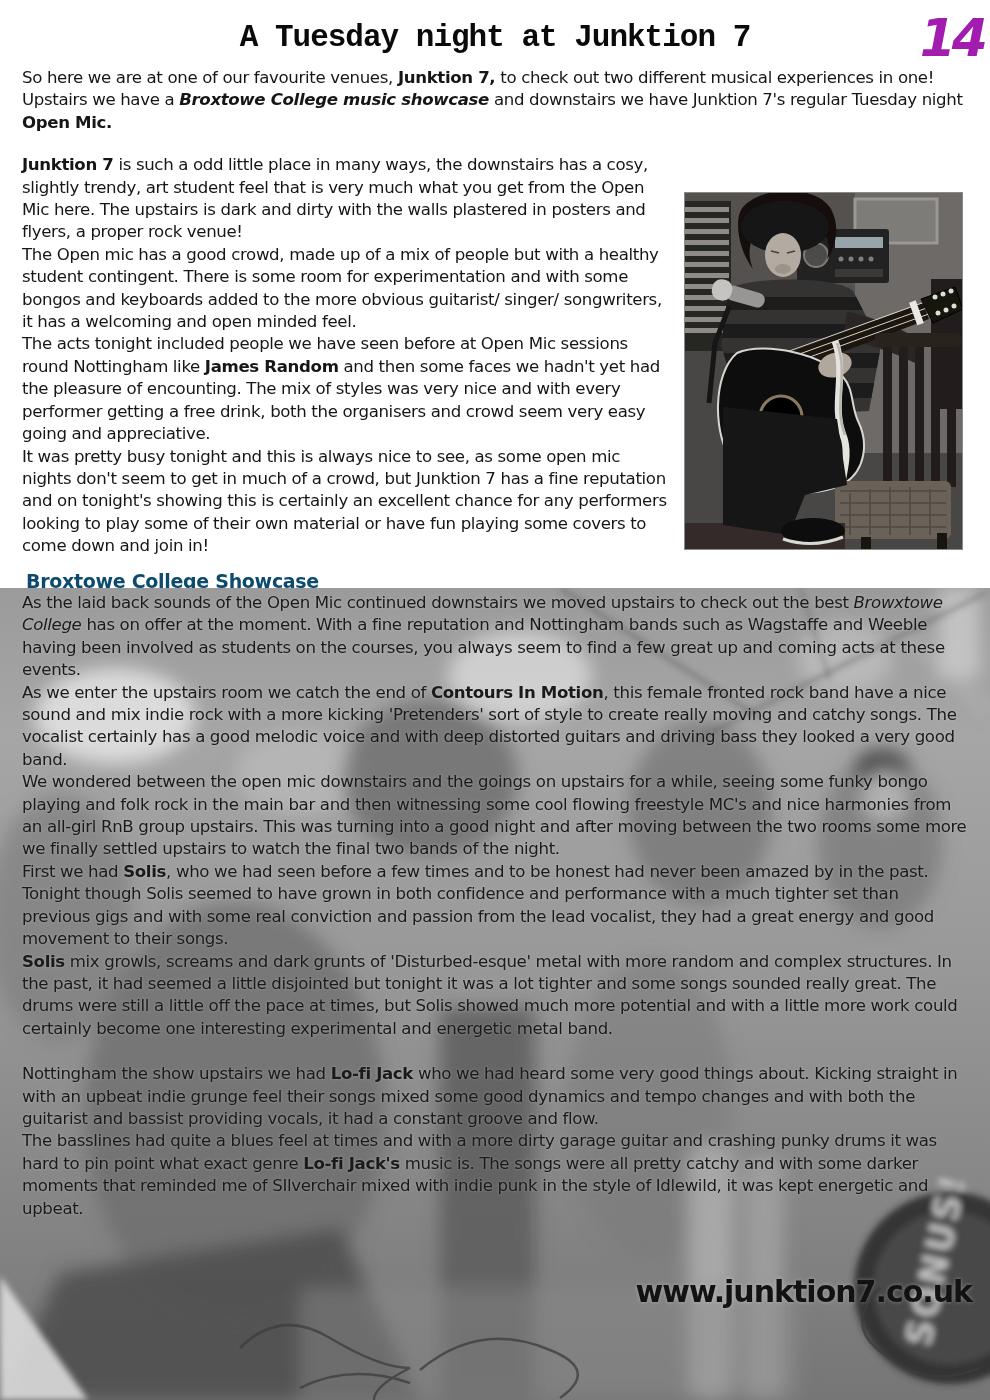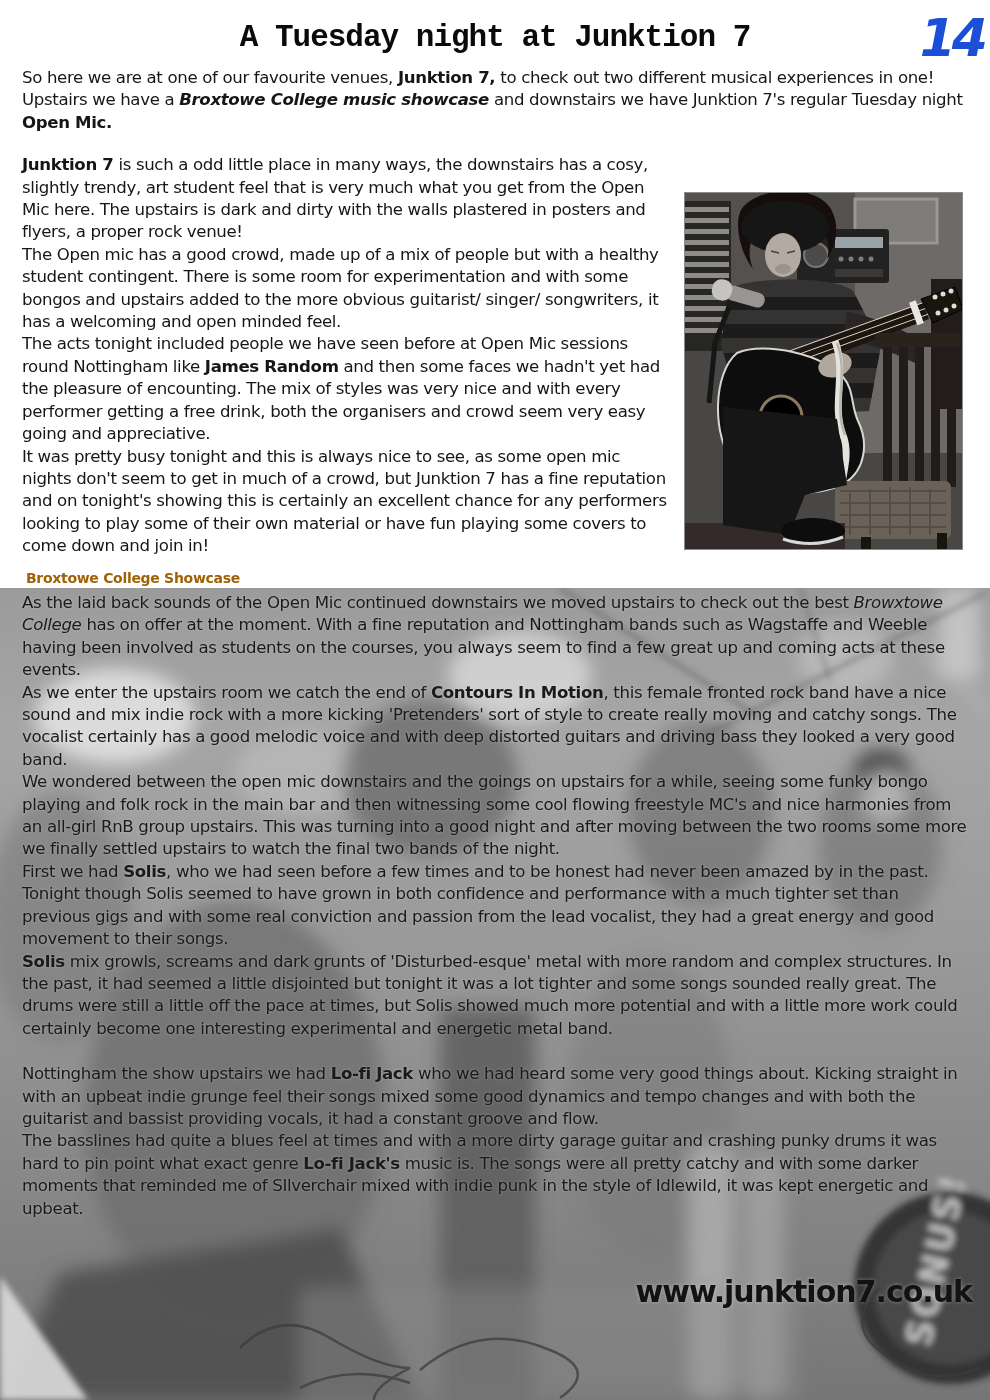--- a/index.html
+++ b/index.html
@@ -3,30 +3,30 @@
 <meta charset="utf-8">
 <style>
   html,body{margin:0;padding:0;background:#e0e0e0;}
   .page{position:relative;width:990px;height:1400px;background:#ffffff;overflow:hidden;
         font-family:"DejaVu Sans","Liberation Sans",sans-serif;color:#111;}
   
   .title{margin:0;padding-top:20px;text-align:center;
          font-family:"Liberation Mono","DejaVu Sans Mono",monospace;
          font-weight:bold;font-size:31px;letter-spacing:-1px;color:#0a0a0a;}
   .pagenum{position:absolute;top:12px;right:6px;font-weight:bold;font-size:52px;
-           font-style:italic;letter-spacing:-4px;color:#1d4ed8;line-height:1;}
+           font-style:italic;letter-spacing:-4px;color:#a21caf;line-height:1;}
   
   .body{margin:0;font-size:16.6px;line-height:22.4px;letter-spacing:-0.35px;color:#161616;}
   .intro{margin:12px 22px 0 22px;}
   .openmic{margin:20px 22px 0 22px;min-height:392px;}
   .photo-float{float:right;width:277px;height:356px;margin:38px 5px 8px 14px;
                border:1px solid #8a8a8a;background:#474443;}
   .photo-float svg{display:block;}
-  .showcase-heading{margin:4px;position:absolute;top:566px;left:22px;font-size:14px;
-                    font-weight:bold;letter-spacing:-0.3px;color:#a16207;}
+  .showcase-heading{margin:4px;position:absolute;top:566px;left:22px;font-size:19px;
+                    font-weight:bold;letter-spacing:-0.3px;color:#0c4a6e;}
   
   .showcase{position:absolute;left:0;top:588px;width:990px;height:824px;overflow:hidden;padding-left:12px;}
   .showcase .bg{position:absolute;left:0;top:0;}
   .overlay{position:absolute;left:22px;top:4px;width:946px;}
   .overlay .body{color:#1a1a1a;text-shadow:0 0 3px rgba(255,255,255,0.30);}
   .gap-before{margin-top:23px;}
   .websites{position:absolute;right:30px;top:688px;text-align:right;
             font-weight:bold;font-size:30px;line-height:32px;letter-spacing:-1px;
             color:#121212;text-shadow:0 0 4px rgba(255,255,255,0.35);}
 </style>
@@ -146,21 +146,21 @@
           <rect x="252" y="340" width="10" height="16" fill="#191410"></rect>
 
           <rect x="0" y="330" width="160" height="26" fill="#362c29"></rect>
           <path d="M38,214 L152,226 L162,292 L120,302 L104,342 L38,332 Z" fill="#171615"></path>
           <ellipse cx="128" cy="338" rx="32" ry="13" fill="#0c0c0c"></ellipse>
           <path d="M98,346 q30,10 60,-2" stroke="#d8d8d4" stroke-width="3" fill="none"></path>
         </g>
       </svg>
     </div>
     <p class="body"><span style="font-weight: bold;">Junktion 7</span><span> is such a odd little place in many ways, the downstairs has a cosy, slightly trendy, art student feel that is very much what you get from the Open Mic here. The upstairs is dark and dirty with the walls plastered in posters and flyers, a proper rock venue!</span></p>
-    <p class="body"><span>The Open mic has a good crowd, made up of a mix of people but with a healthy student contingent. There is some room for experimentation and with some bongos and upstairs added to the more obvious guitarist/ singer/ songwriters, it has a welcoming and open minded feel.</span></p>
+    <p class="body"><span>The Open mic has a good crowd, made up of a mix of people but with a healthy student contingent. There is some room for experimentation and with some bongos and keyboards added to the more obvious guitarist/ singer/ songwriters, it has a welcoming and open minded feel.</span></p>
     <p class="body"><span>The acts tonight included people we have seen before at Open Mic sessions round Nottingham like </span><span style="font-weight: bold;">James Random</span><span> and then some faces we hadn't yet had the pleasure of encounting. The mix of styles was very nice and with every performer getting a free drink, both the organisers and crowd seem very easy going and appreciative.</span></p>
     <p class="body"><span>It was pretty busy tonight and this is always nice to see, as some open mic nights don't seem to get in much of a crowd, but Junktion 7 has a fine reputation and on tonight's showing this is certainly an excellent chance for any performers looking to play some of their own material or have fun playing some covers to come down and join in!</span></p>
   </div>
 
   <h2 class="showcase-heading">Broxtowe College Showcase</h2>
 
   <div class="showcase">
 
     <svg class="bg" width="990" height="812" viewBox="0 0 990 812">
       <defs>

